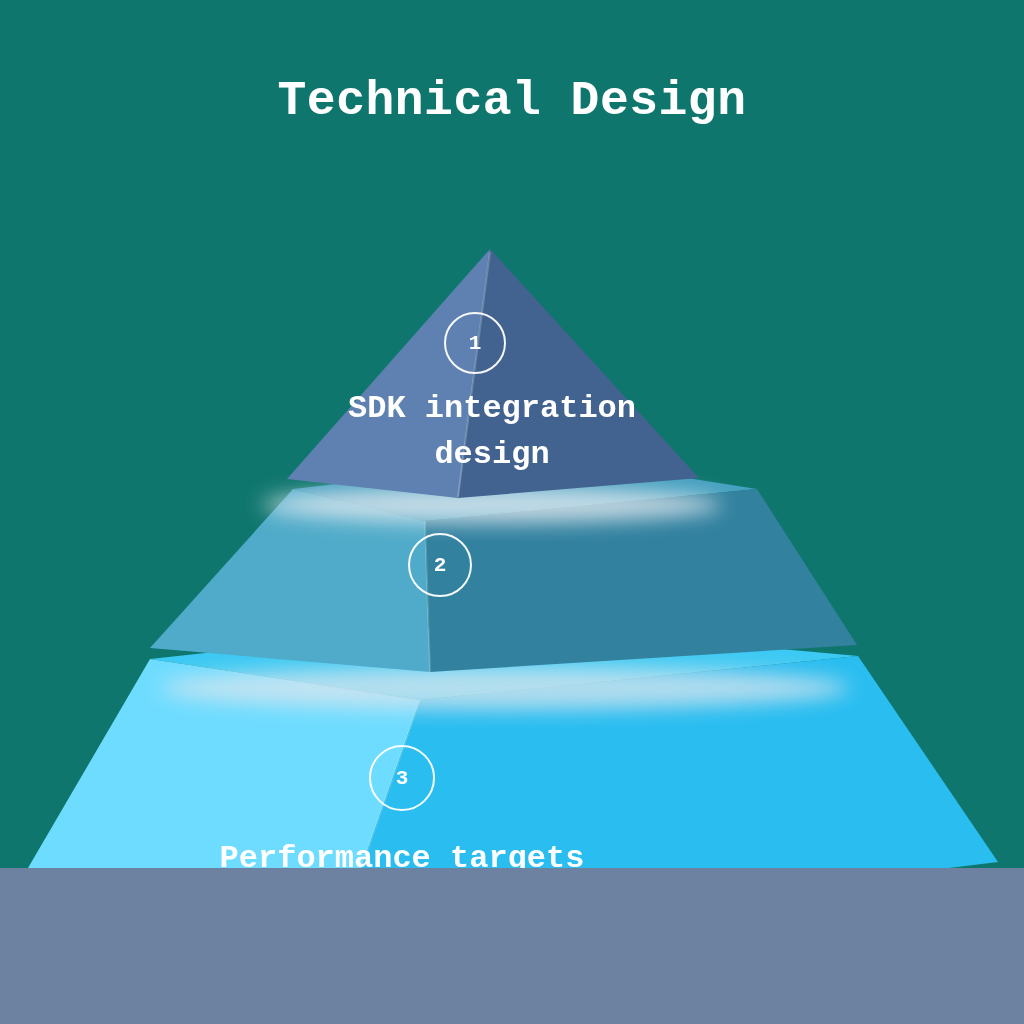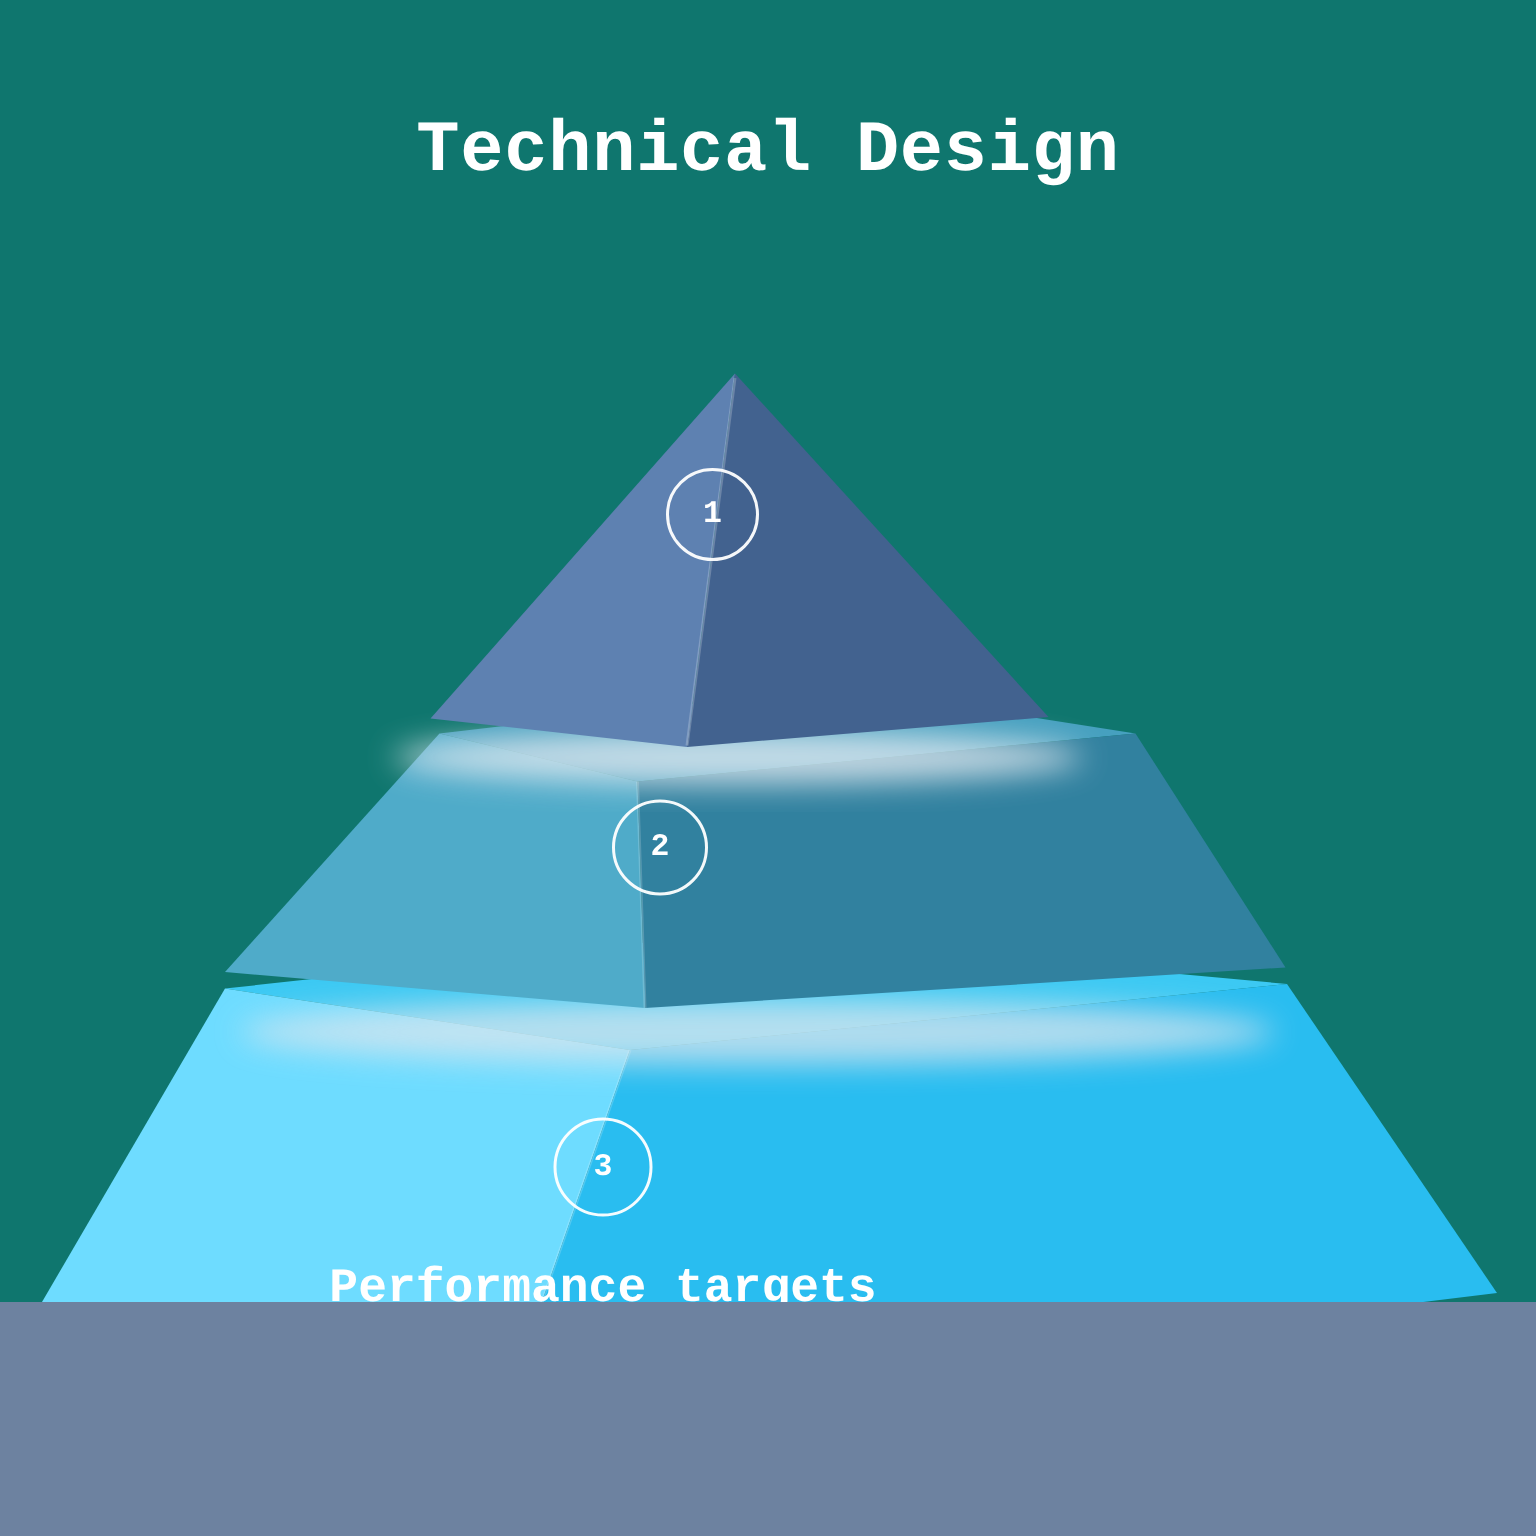--- a/index.html
+++ b/index.html
@@ -68,20 +68,21 @@
     <polygon points="490,249 287,479 458,498" fill="#5e81b1"></polygon>
     <polygon points="490,249 458,498 699,478" fill="#42628f"></polygon>
     <line x1="490" y1="252" x2="458" y2="497" stroke="rgba(255,255,255,0.22)" stroke-width="2"></line>
   </svg>
 
   <div class="title">Technical Design</div>
 
   <div class="num-circle circle-1">
     <span>1</span>
   </div>
+  <div class="tier-label label-1">SDK integration design</div>
 
   <div class="num-circle circle-2">
     <span>2</span>
   </div>
 
   <div class="num-circle circle-3">
     <span>3</span>
   </div>
   <div class="tier-label label-3">Performance targets definition</div>
 

